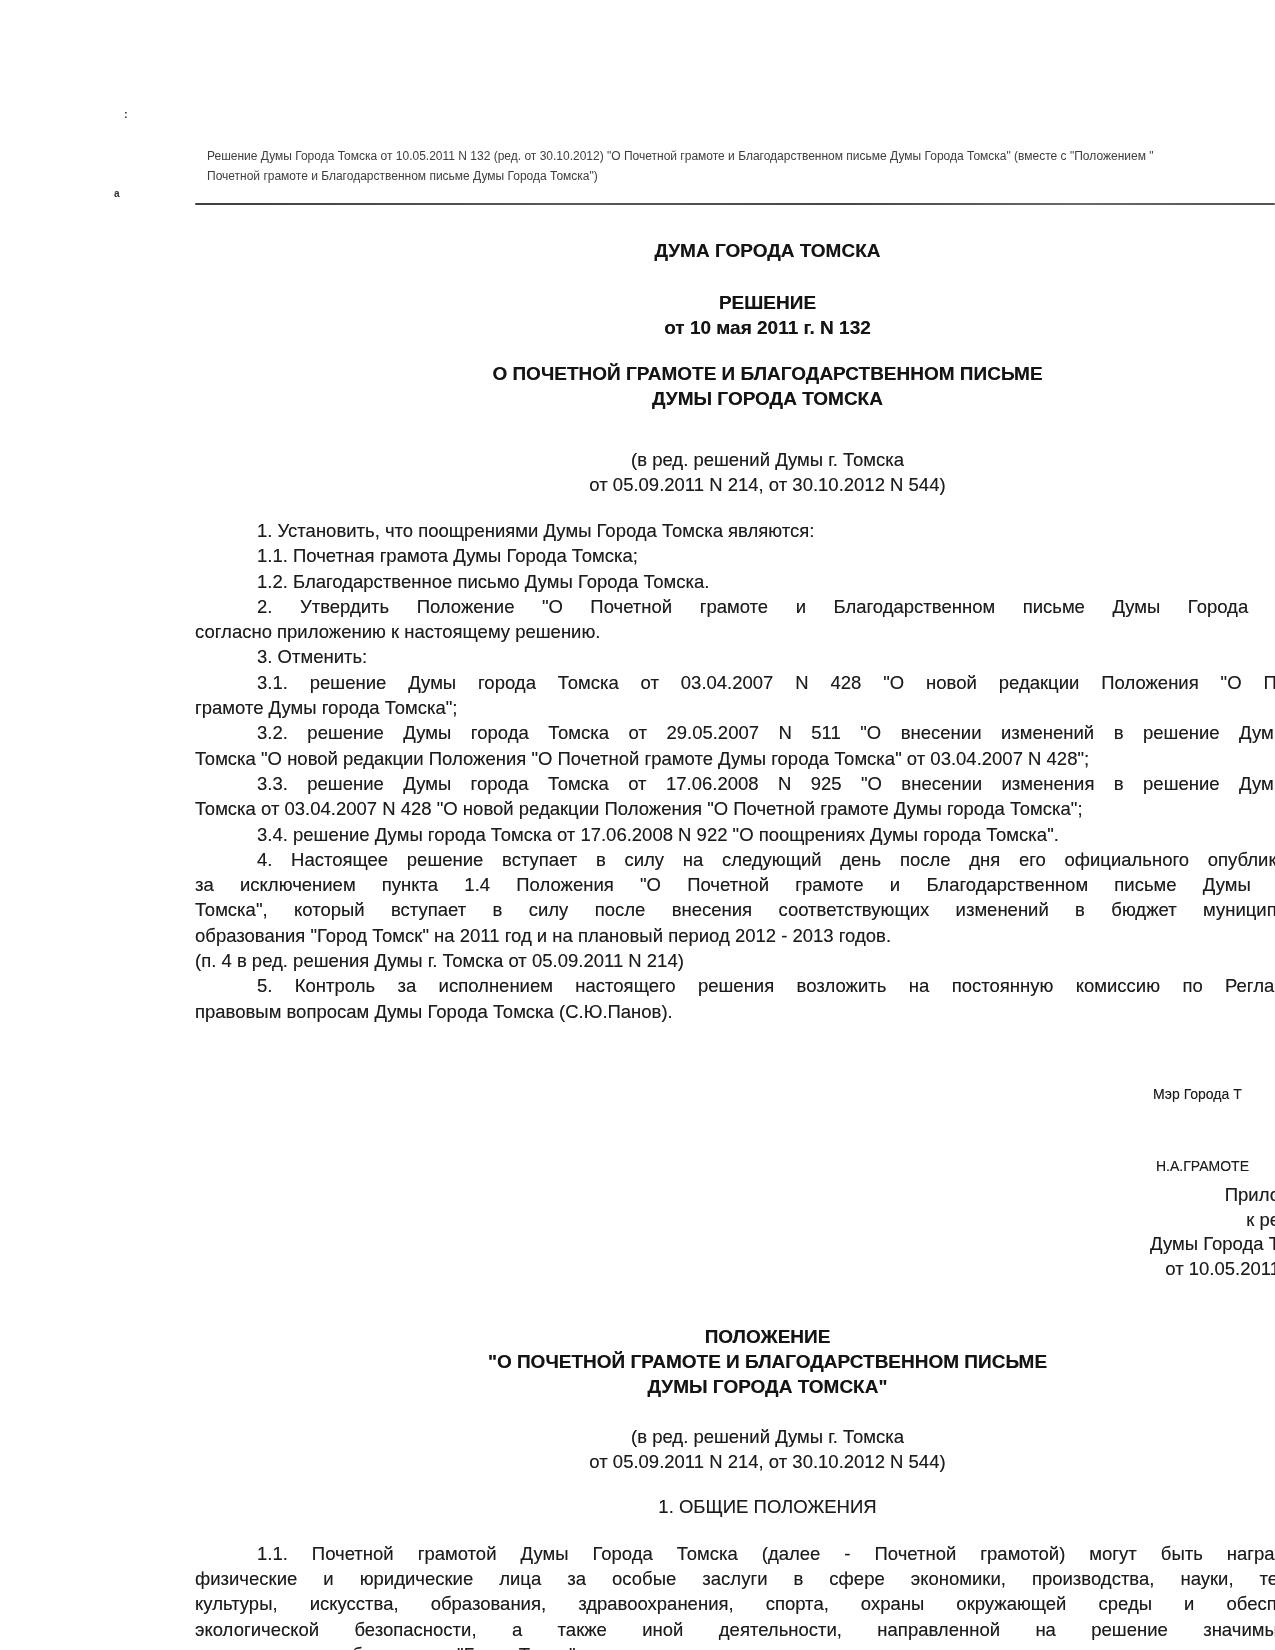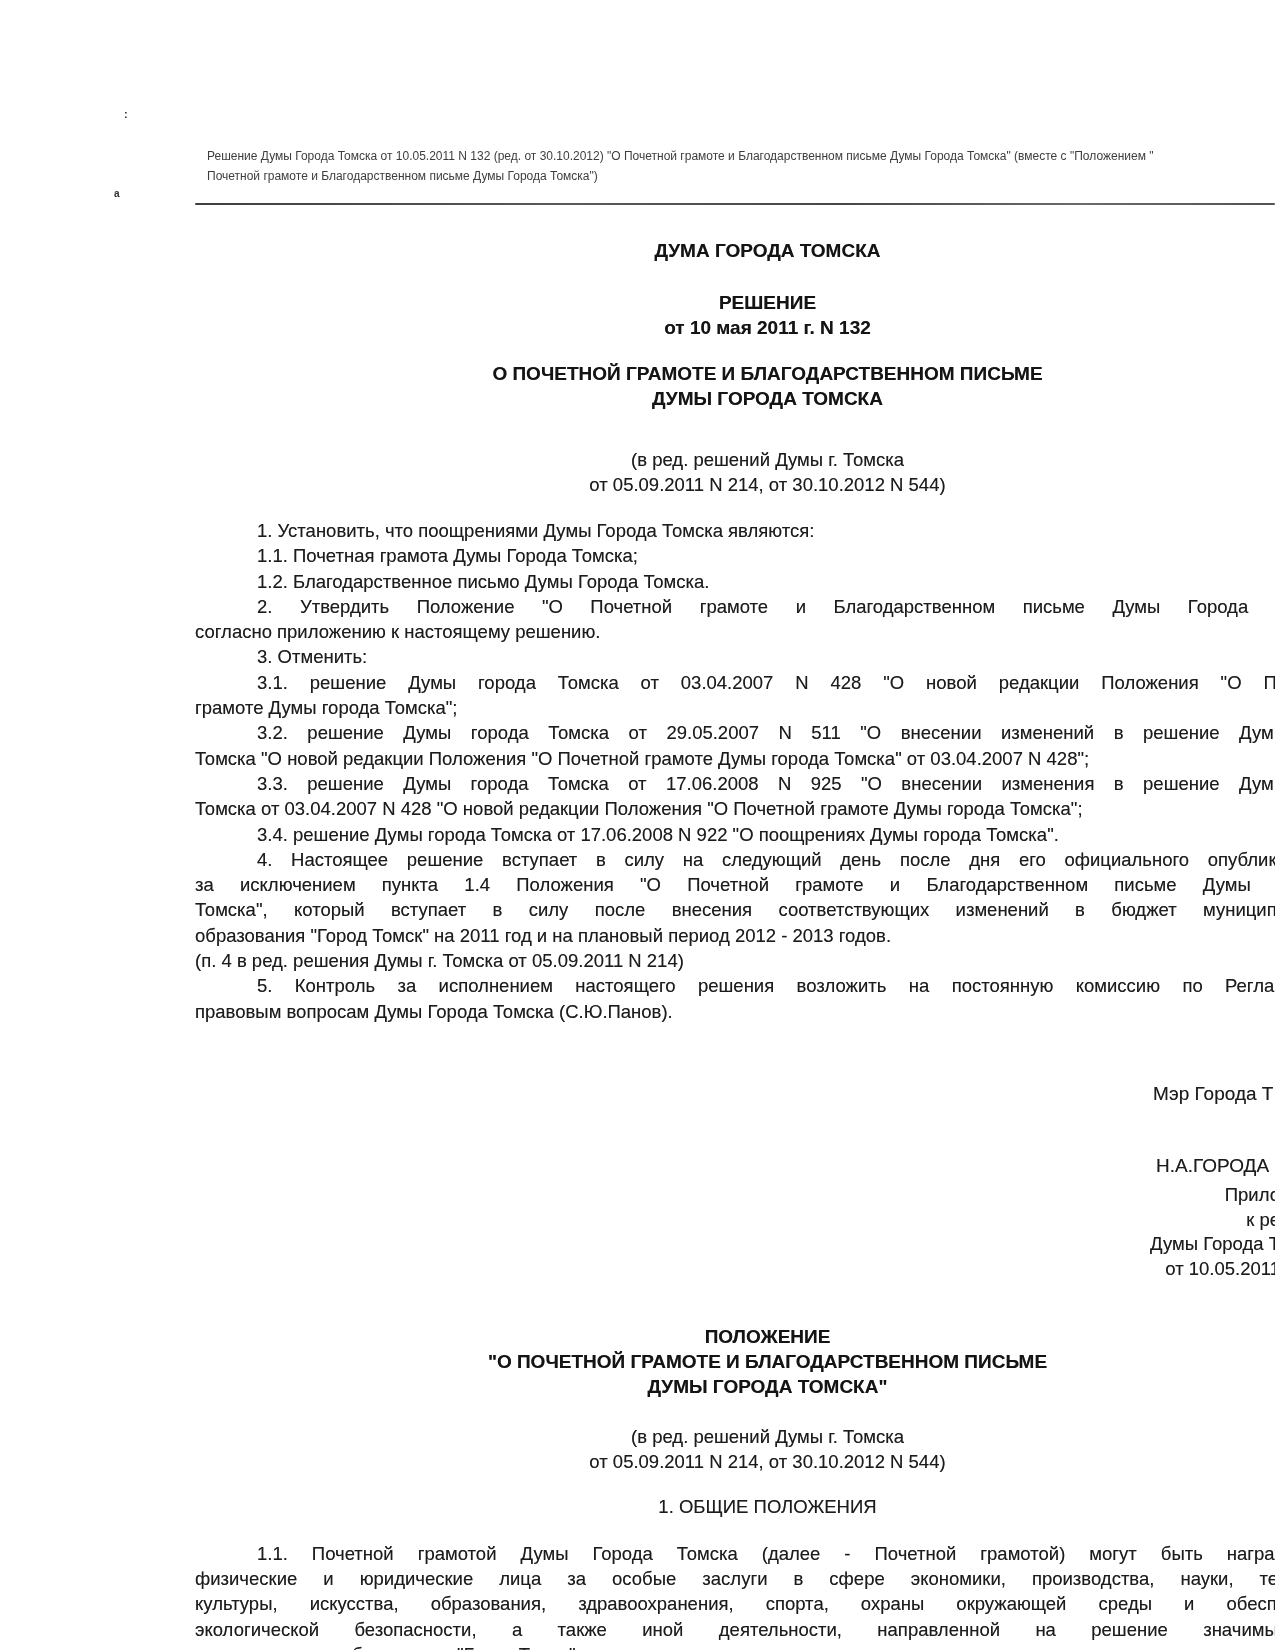--- a/index.html
+++ b/index.html
@@ -34,21 +34,21 @@
   .bodyblock { left:195px; width:1092px; }
   .ln {
     font-size:18.5px; line-height:25.3px;
     white-space:pre; text-shadow:0 0 .4px rgba(0,0,0,.45);
   }
   .ln.s { white-space:normal; width:1092px; text-align:justify; text-align-last:justify; }
   .ln.i { padding-left:62px; }
   .lh2 .ln { line-height:25.2px; }
 
   
-  .sig { left:1153px; top:1034px; font-size:19px; line-height:24px; white-space:pre; text-shadow:0 0 .4px rgba(0,0,0,.45); }
+  .sig { left:1153px; top:1034px; font-size:14px; line-height:24px; white-space:pre; text-shadow:0 0 .4px rgba(0,0,0,.45); }
   .appx { left:998px; top:1183px; width:282px; text-align:right; font-size:18.5px; line-height:24.6px; text-shadow:0 0 .4px rgba(0,0,0,.45); }
   .appx div { white-space:pre; }
 
   
   .mark { color:#2e2e2e; font-weight:bold; }
 </style>
 </head>
 <body>
 
 <div id="page">
@@ -113,21 +113,21 @@
 
       <div class="ln">(п. 4 в ред. решения Думы г. Томска от 05.09.2011 N 214)</div>
 
       <div class="ln i s">5. Контроль за исполнением настоящего решения возложить на постоянную комиссию по Реглам</div>
 
       <div class="ln">правовым вопросам Думы Города Томска (С.Ю.Панов).</div>
     </div>
 
   <div class="abs sig">
     <div>Мэр Города Т</div>
-    <div style="padding-left:3px">Н.А.ГОРОДА</div>
+    <div style="padding-left:3px">Н.А.ГРАМОТЕ</div>
   </div>
 
   <div class="abs appx">
     <div>Прило</div>
     <div>к ре</div>
     <div>Думы Города Т</div>
     <div>от 10.05.2011</div>
   </div>
 
   <div class="abs ctr t-bold" style="top:1324px">

